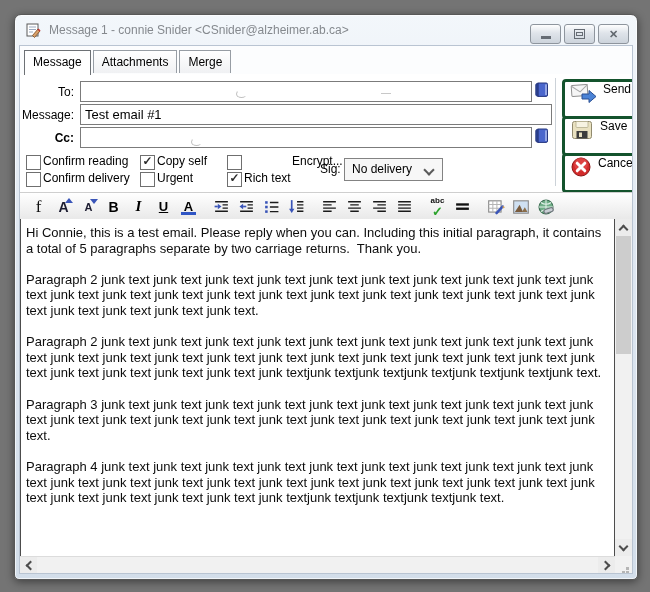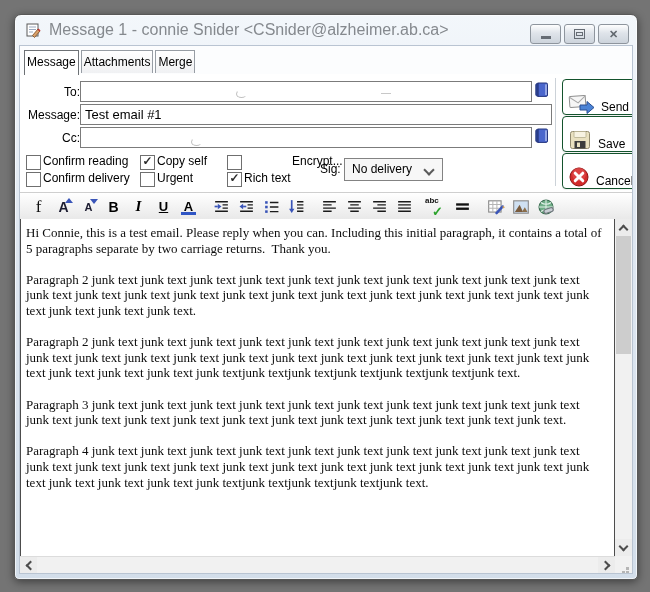--- a/index.html
+++ b/index.html
@@ -4,77 +4,77 @@
 <style>
   html,body{margin:0;padding:0;}
   body{width:650px;height:592px;background:#747474;font-family:"Liberation Sans",sans-serif;position:relative;overflow:hidden;}
   .window{position:absolute;left:14px;top:14px;width:622px;height:564px;
     background:linear-gradient(#f3f7fb,#dfe7f1 40%,#d3deea);
     border:1px solid #585858;border-radius:7px 7px 5px 5px;
     box-shadow:inset 0 0 0 1px rgba(255,255,255,.65), 0 2px 8px rgba(0,0,0,.45);}
   
   .titlebar{position:absolute;left:0;top:0;right:0;height:30px;display:flex;align-items:center;padding-left:10px;}
   .title-icon{width:17px;height:17px;flex:0 0 auto;}
-  .title-text{margin-left:7px;font-size:16px;color:#85898e;white-space:nowrap;overflow:hidden;}
+  .title-text{margin-left:7px;font-size:12px;color:#85898e;white-space:nowrap;overflow:hidden;}
   .winbtns{position:absolute;right:8px;top:9px;display:flex;gap:3px;}
   .winbtn{width:29px;height:18px;border:1px solid #8e959d;border-radius:3px;
     background:linear-gradient(#fefefe,#dfe4ea 45%,#cdd4dc);display:flex;align-items:center;justify-content:center;
     color:#62686f;font-size:11px;font-weight:bold;}
   .glyph-min{width:10px;height:3px;background:#666c74;margin-top:6px;}
   .glyph-max{width:9px;height:8px;border:1px solid #666c74;position:relative;}
   .glyph-max::after{content:"";position:absolute;left:1px;right:1px;top:2px;bottom:2px;border:1px solid #666c74;}
   
   .client{position:absolute;left:4px;right:4px;top:30px;bottom:5px;background:#fcfdfe;border:1px solid #b9c4d2;overflow:hidden;}
   
   .tabbar{position:absolute;left:4px;top:4px;right:4px;height:24px;border-bottom:2px solid #6d7175;display:flex;}
-  .tab{height:22px;line-height:22px;padding:0 2px;font-size:12px;color:#000;background:linear-gradient(#ffffff,#f0f1f3);
+  .tab{height:22px;line-height:22px;padding:0 8px;font-size:12px;color:#000;background:linear-gradient(#ffffff,#f0f1f3);
     border:1px solid #979da4;border-bottom:none;margin-right:2px;text-align:center;}
   .tab.active{background:#fff;height:24px;margin-bottom:-2px;border-color:#6d7175;z-index:2;font-weight:normal;}
   
   .formpanel{position:absolute;left:0;right:0;top:28px;height:118px;background:#fff;}
-  .flabel{position:absolute;font-size:12px;color:#000;text-align:right;width:52px;left:8px;line-height:21px;}
+  .flabel{position:absolute;font-size:12px;color:#000;text-align:right;width:52px;left:2px;line-height:21px;}
   .finput{position:absolute;border:1px solid #7b7b7b;background:#fff;font-size:13px;color:#000;
     padding:0 4px;line-height:19px;height:19px;}
   .smudge{position:absolute;opacity:.55;}
   .smudge.arc{width:9px;height:6px;border:1px solid #8f8f8f;border-color:transparent transparent #8f8f8f #8f8f8f;border-radius:50%;}
   .smudge.dash{width:10px;height:0;border-top:1px solid #9a9a9a;}
   .bookicon{position:absolute;width:17px;height:18px;}
   
   .cbox{position:absolute;width:13px;height:13px;border:1px solid #6f6f6f;background:#fff;font-size:12px;line-height:11px;
     text-align:center;color:#2b2b2b;font-weight:bold;}
   .cblabel{position:absolute;font-size:12px;color:#000;line-height:15px;}
   .sigcombo{position:absolute;border:1px solid #838383;background:#f7f7f7;font-size:12px;line-height:21px;padding-left:7px;color:#000;}
   .sigcombo .chev{position:absolute;right:9px;top:7px;width:6px;height:6px;border:solid #5a5a5a;border-width:0 2px 2px 0;transform:rotate(45deg);}
   .vsep{position:absolute;width:1px;background:#ccd2d8;}
   
-  .actbtn{position:absolute;left:542px;width:74px;height:34px;background:#fff;border:1px solid #14532d;border-radius:4px;
-    display:flex;align-items:flex-end;box-shadow:0 1px 1px rgba(0,0,0,.06);}
+  .actbtn{position:absolute;left:542px;width:74px;height:34px;background:#fff;border:3px solid #14532d;border-radius:4px;
+    display:flex;align-items:flex-start;box-shadow:0 1px 1px rgba(0,0,0,.06);}
   .actbtn svg{margin-left:5px;}
   .actbtn .albl{font-size:12px;color:#000;margin-left:6px;}
   
   .toolbar{position:absolute;left:0;right:0;top:146px;height:27px;background:linear-gradient(#ffffff,#e8e8e8);
     border-top:1px solid #cfcfcf;border-bottom:1px solid #a8a8a8;display:flex;align-items:center;padding-left:6px;}
   .tbtn{width:25px;height:23px;display:flex;align-items:center;justify-content:center;position:relative;flex:0 0 auto;}
   .tbgap{width:8px;flex:0 0 auto;}
   .tb-f{font-family:"Liberation Serif",serif;font-size:17px;color:#111;}
   .tb-A{font-size:14px;font-weight:bold;color:#1c1c30;}
   .tb-A.small{font-size:11px;}
   .tri-up{position:absolute;right:3px;top:3px;width:0;height:0;border-left:4px solid transparent;border-right:4px solid transparent;border-bottom:5px solid #3a55b8;}
   .tri-dn{position:absolute;right:3px;top:4px;width:0;height:0;border-left:4px solid transparent;border-right:4px solid transparent;border-top:5px solid #3a55b8;}
   .tb-B{font-size:14px;font-weight:bold;color:#000;}
   .tb-I{font-family:"Liberation Serif",serif;font-size:15px;font-style:italic;font-weight:bold;color:#000;}
   .tb-U{font-size:13px;font-weight:bold;text-decoration:underline;color:#000;}
   .tb-Acolor{font-size:13px;font-weight:bold;color:#000;line-height:12px;}
   .colorbar{position:absolute;left:5px;right:5px;bottom:3px;height:3px;background:#2f55c4;}
-  .tb-abc{position:absolute;top:1px;left:0;right:0;font-size:8px;font-weight:bold;color:#111;letter-spacing:0;}
+  .tb-abc{position:absolute;top:1px;left:0;right:0;text-align:center;font-size:8px;font-weight:bold;color:#111;letter-spacing:0;}
   .tb-chk{position:absolute;bottom:-1px;left:0;right:0;text-align:center;font-size:13px;font-weight:bold;color:#2ca32c;}
   
   .editor{position:absolute;left:0;right:0;top:173px;bottom:0;display:grid;grid-template-columns:1fr 17px;grid-template-rows:1fr 17px;}
   .bodytext{border-left:1px solid #4c4c4c;border-right:1px solid #4c4c4c;background:#fff;overflow:hidden;
-    padding:6px 9px 0 5px;font-size:13px;line-height:15.6px;color:#0d0d0d;font-family:Liberation Serif, serif;}
+    padding:6px 9px 0 5px;font-size:13px;line-height:15.6px;color:#0d0d0d;}
   .bodytext p{margin:0 0 15.6px 0;white-space:pre-wrap;}
   .vscroll{background:#f1f1f1;position:relative;}
   .sarrow{position:absolute;background:#ececec;display:flex;align-items:center;justify-content:center;}
   .sarrow i{border:solid #4d4d4d;border-width:0 2px 2px 0;display:block;width:5px;height:5px;}
   .up i{transform:rotate(-135deg);margin-top:3px;}
   .dn i{transform:rotate(45deg);margin-bottom:3px;}
   .lt i{transform:rotate(135deg);margin-left:3px;}
   .rt i{transform:rotate(-45deg);margin-right:3px;}
   .vthumb{position:absolute;left:1px;right:1px;top:17px;height:118px;background:#cdcdcd;}
   .hscroll{background:#f1f1f1;position:relative;border-top:1px solid #dcdcdc;}
@@ -128,21 +128,21 @@
         <path d="M5 2 h8.2 a1.3 1.3 0 0 1 1.3 1.3 v10.8 a1.3 1.3 0 0 1 -1.3 1.3 H5 Z" fill="#4a66cc" stroke="#26367e"></path>
         <path d="M5 2 c-1.4 0 -2.4 1 -2.4 2.2 v9 c0 1.3 1 2.2 2.4 2.2 Z" fill="#2c418f" stroke="#26367e" stroke-width="0.6"></path>
         <path d="M13 3.4 v10.6" stroke="#dfe6ff" stroke-width="1"></path>
       </svg>
 
       <div class="flabel" style="top:31px;">Message:</div>
       <div class="finput" style="left:60px;top:30px;width:462px;">
         <span>Test email #1</span>
       </div>
 
-      <div class="flabel" style="top:54px;">Cc:</div>
+      <div class="flabel" style="top:54px;font-weight:bold;">Cc:</div>
       <div class="finput" style="left:60px;top:53px;width:442px;">
         <span></span>
         <span class="smudge arc" style="left:110px;top:10px;"></span>
       </div>
       <svg class="bookicon" style="left:513px;top:53px;" viewBox="0 0 17 18">
         <path d="M5 2 h8.2 a1.3 1.3 0 0 1 1.3 1.3 v10.8 a1.3 1.3 0 0 1 -1.3 1.3 H5 Z" fill="#4a66cc" stroke="#26367e"></path>
         <path d="M5 2 c-1.4 0 -2.4 1 -2.4 2.2 v9 c0 1.3 1 2.2 2.4 2.2 Z" fill="#2c418f" stroke="#26367e" stroke-width="0.6"></path>
         <path d="M13 3.4 v10.6" stroke="#dfe6ff" stroke-width="1"></path>
       </svg>
 

